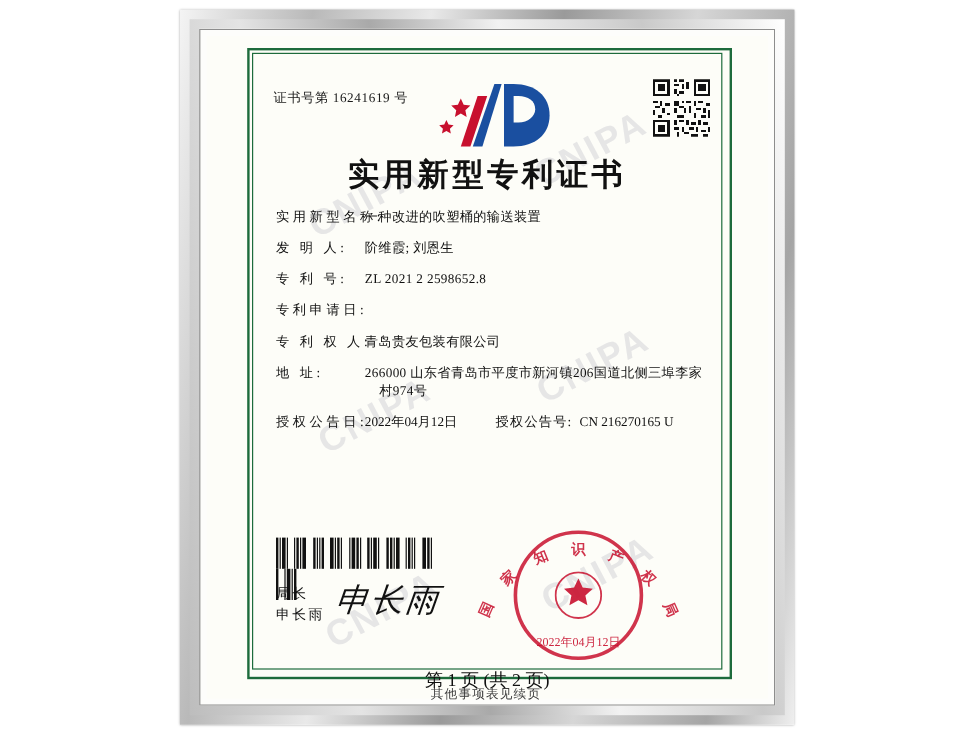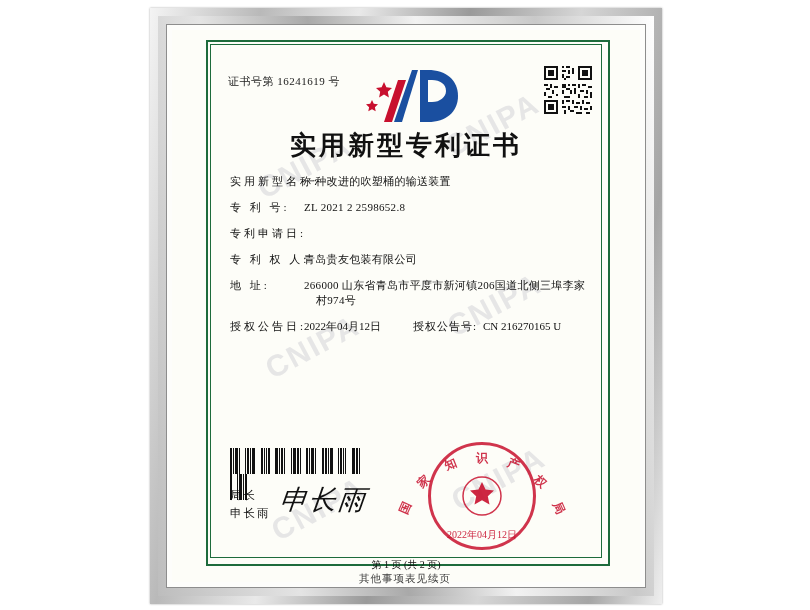--- a/index.html
+++ b/index.html
@@ -281,21 +281,21 @@
     font-family: "Liberation Serif", serif;
     opacity: .9;
   }
 
   .page-no {
     position: absolute;
     left: 0;
     top: 528px;
     width: 468px;
     text-align: center;
-    font-size: 10px;
+    font-size: 15px;
     font-family: "Liberation Serif", serif;
     color: #111;
   }
   .footnote {
     position: absolute;
     left: 0;
     top: 572px;
     width: 810px;
     text-align: center;
     font-size: 10.5px;
@@ -406,20 +406,24 @@
 
     <div class="title">实用新型专利证书</div>
 
     <div class="fields">
 
       <div class="row">
         <div class="lab">实用新型名称:</div>
         <div class="val">一种改进的吹塑桶的输送装置</div>
       </div>
 
+      <div class="row">
+        <div class="lab">发 明 人:</div>
+        <div class="val">阶维霞; 刘恩生</div>
+      </div>
 
       <div class="row">
         <div class="lab">专 利 号:</div>
         <div class="val">ZL 2021 2 2598652.8</div>
       </div>
 
       <div class="row">
         <div class="lab">专利申请日:</div>
       </div>
 

